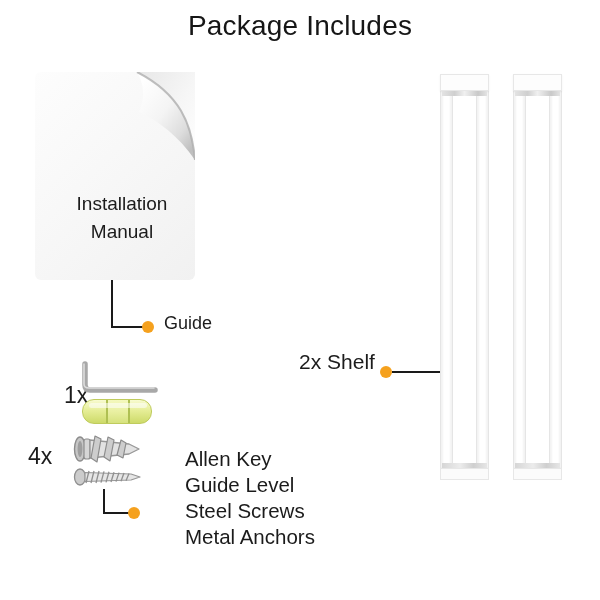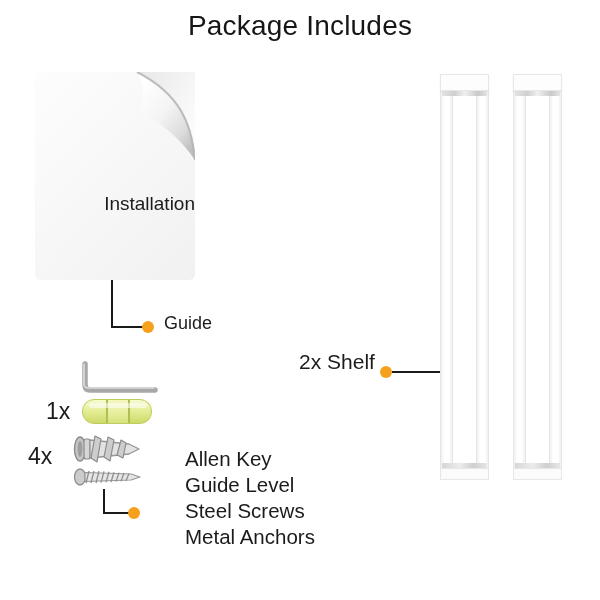--- a/index.html
+++ b/index.html
@@ -8,34 +8,34 @@
   #canvas { position:relative; width:600px; height:600px; background:#ffffff; overflow:hidden; margin:0 auto; }
 
   .abs { position:absolute; }
 
   
   #title { top:10px; left:0; width:600px; text-align:center; font-size:28px; letter-spacing:0.2px; color:#161616; }
 
   
   #manual { left:35px; top:72px; width:160px; height:208px; border-radius:6px;
             background:linear-gradient(135deg,#fdfdfd 0%,#f6f6f6 60%,#f1f1f1 100%); }
-  #manual-text { left:0; top:118px; width:160px; text-align:right; font-size:19px; line-height:28px; color:#1b1b1b; z-index:1; }
+  #manual-text { left:7px; top:118px; width:160px; text-align:center; font-size:19px; line-height:28px; color:#1b1b1b; z-index:1; }
   #manual-curl { top:0; right:0; width:70px; height:96px; z-index:2; }
 
   
   .lead-v, .lead-h { background:#1a1a1a; }
   .dot { width:12px; height:12px; border-radius:50%; background:#F5A11E; }
 
   #guide-line-v { left:111px; top:280px; width:2px; height:47px; }
   #guide-line-h { left:111px; top:326px; width:38px; height:2px; }
   #guide-dot    { left:142px; top:321px; }
   #guide-label  { left:164px; top:313px; font-size:18px; }
 
   
-  #qty-tools     { left:46px; top:382px; font-size:23px;margin-top:16px; }
+  #qty-tools     { left:64px; top:382px; font-size:23px; }
   #qty-fasteners { left:28px; top:443px; font-size:23px; }
 
   
   #allen-key { left:79px;  top:360px; }
   #mini-level { left:82px; top:399px; width:70px; height:25px; border-radius:12px;
                 background:linear-gradient(180deg,#f8fbd0 0%,#e6ee97 45%,#cdda69 100%);
                 border:1px solid #bfcb5d; overflow:hidden; }
   #mini-level .vial { position:absolute; left:23px; top:0; width:24px; height:100%;
                 border-left:2px solid #afc052; border-right:2px solid #afc052;
                 background:linear-gradient(180deg,#f4f8bd 0%,#e9f0a2 50%,#d6e27e 100%); }
@@ -76,20 +76,21 @@
 </head>
 <body>
 
 <div id="canvas">
 
   <div class="abs" id="title">Package Includes</div>
 
   <div class="abs" id="manual">
     <div class="abs" id="manual-text">
       <div>Installation</div>
+      <div>Manual</div>
     </div>
     <svg class="abs" id="manual-curl" viewBox="0 0 70 96" width="70" height="96">
       <defs>
         <linearGradient id="cornerShadow" x1="0" y1="0" x2="1" y2="1">
           <stop offset="0" stop-color="#e7e7e7"></stop>
           <stop offset="0.55" stop-color="#f6f6f6"></stop>
           <stop offset="1" stop-color="#ffffff"></stop>
         </linearGradient>
         <linearGradient id="flapGrad" x1="0.1" y1="0.1" x2="0.85" y2="0.95">
           <stop offset="0" stop-color="#ffffff"></stop>

